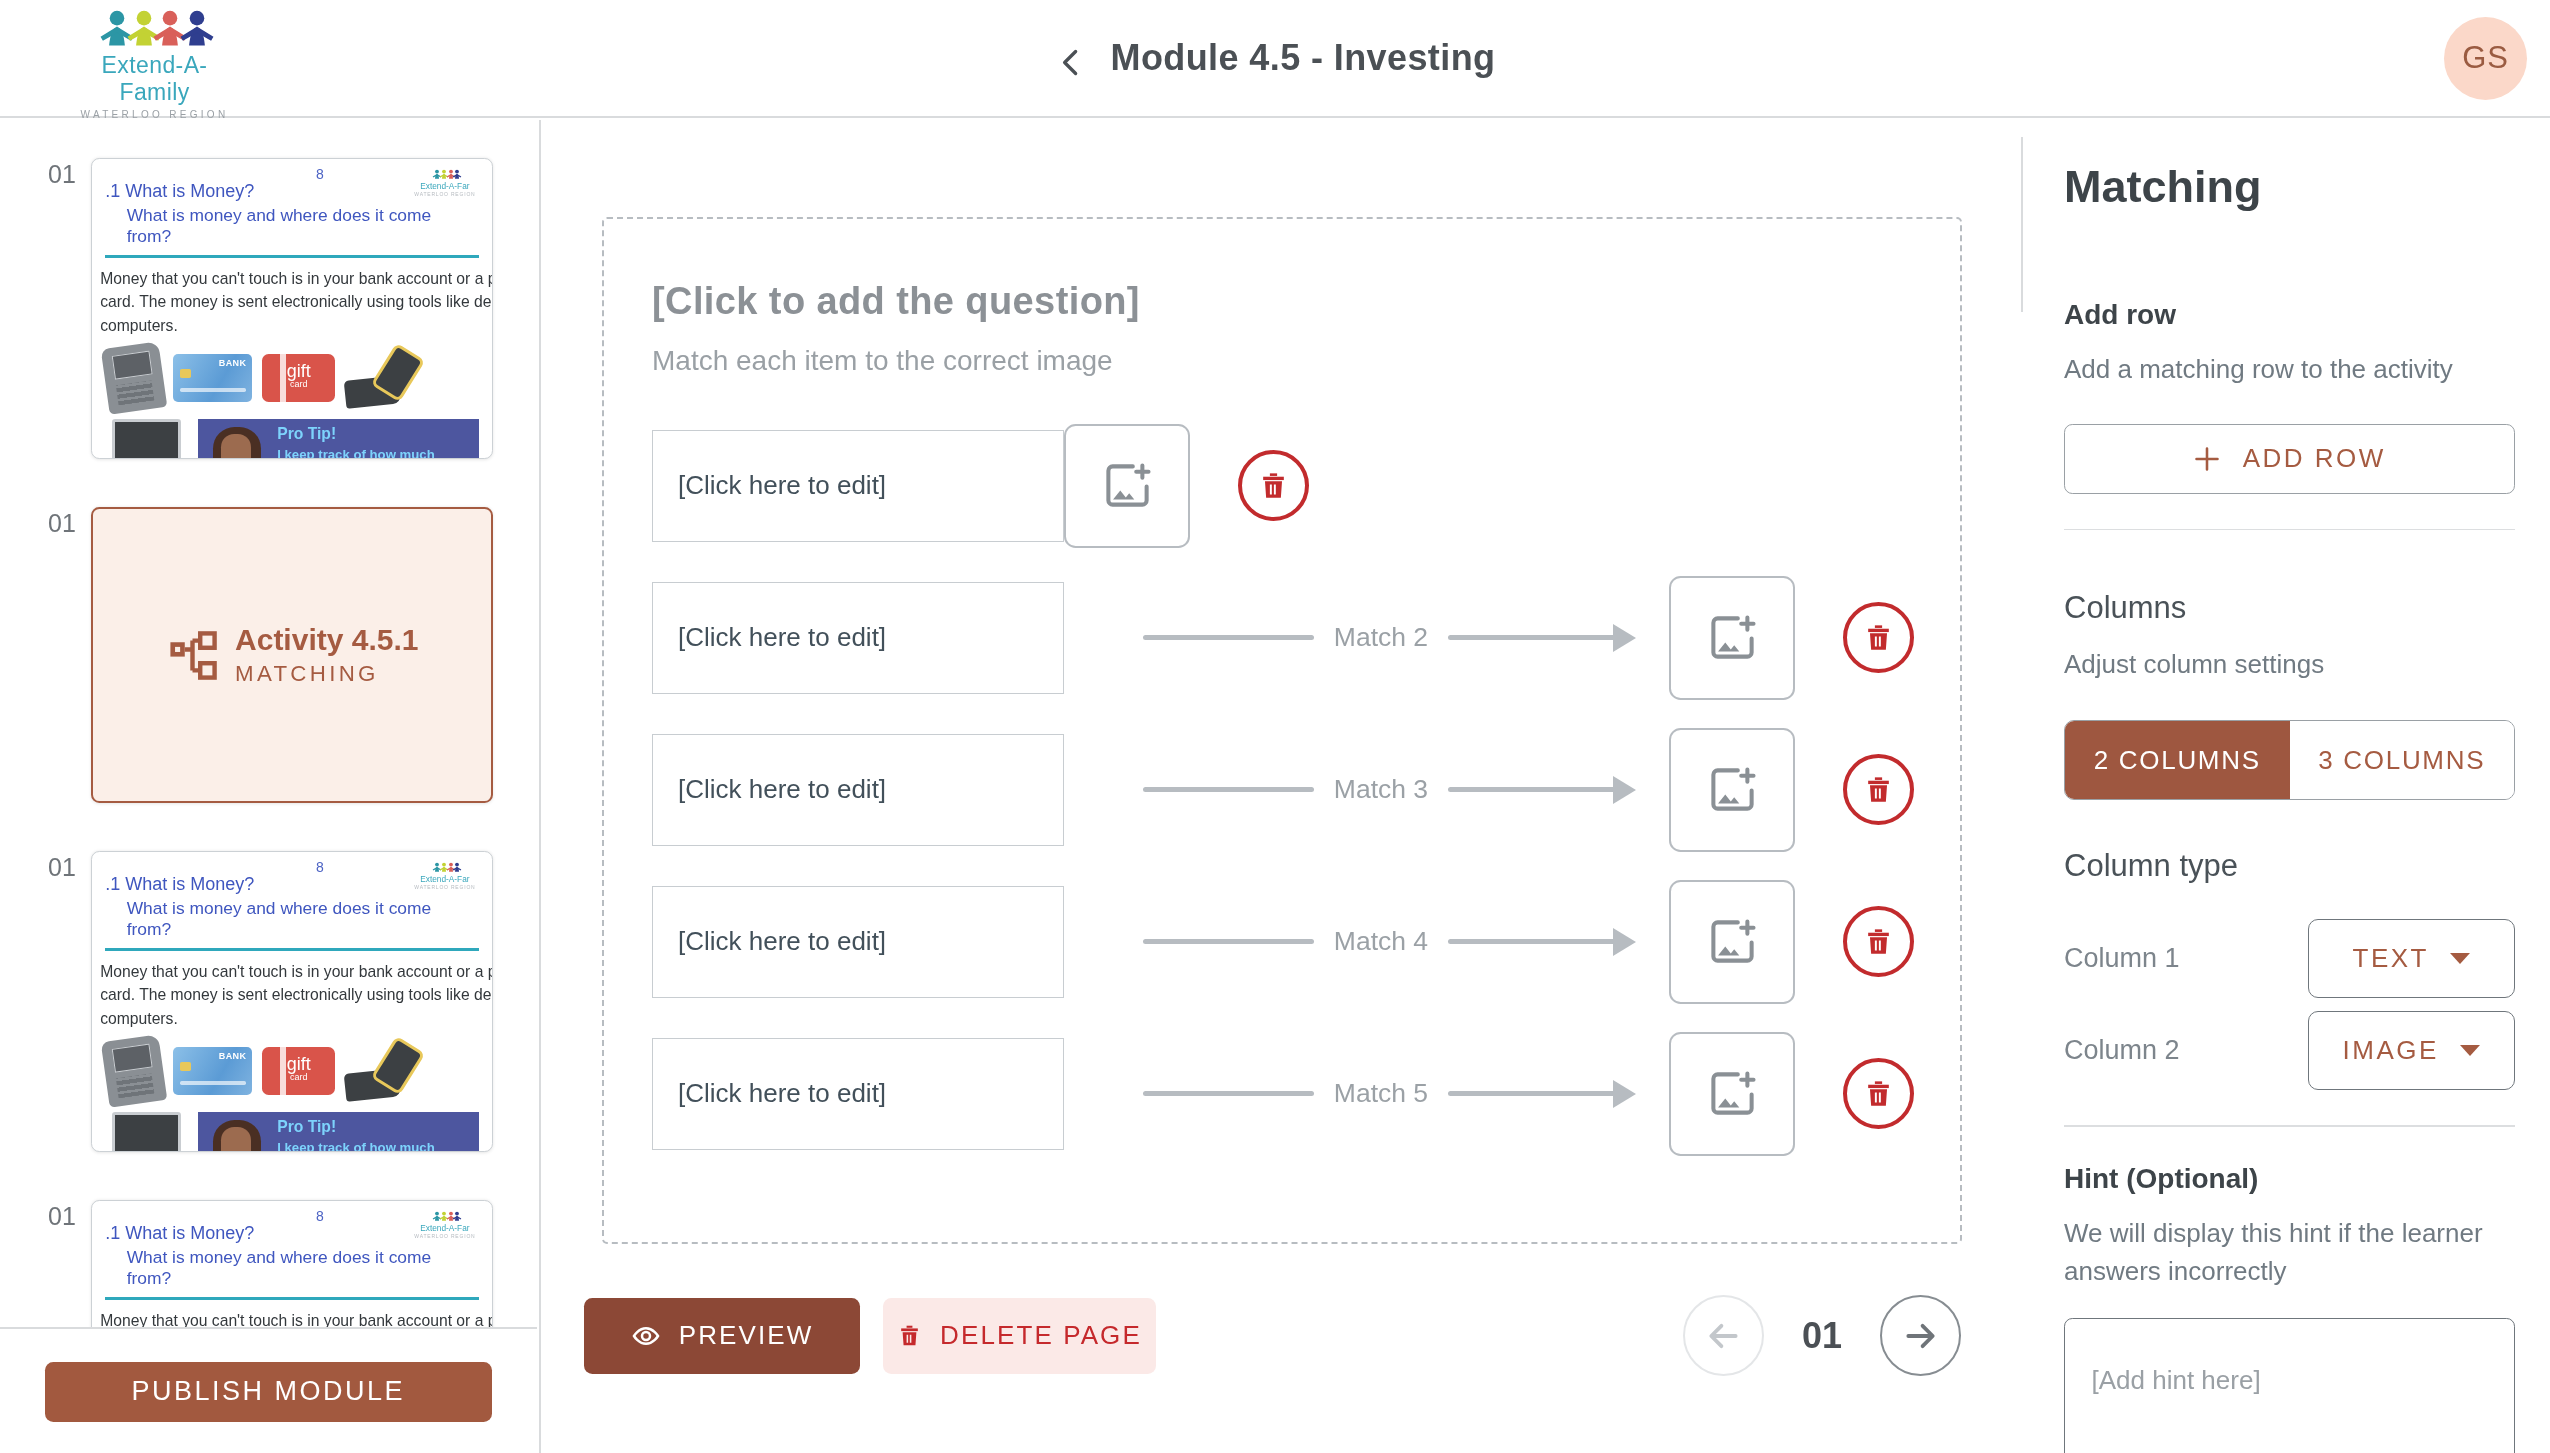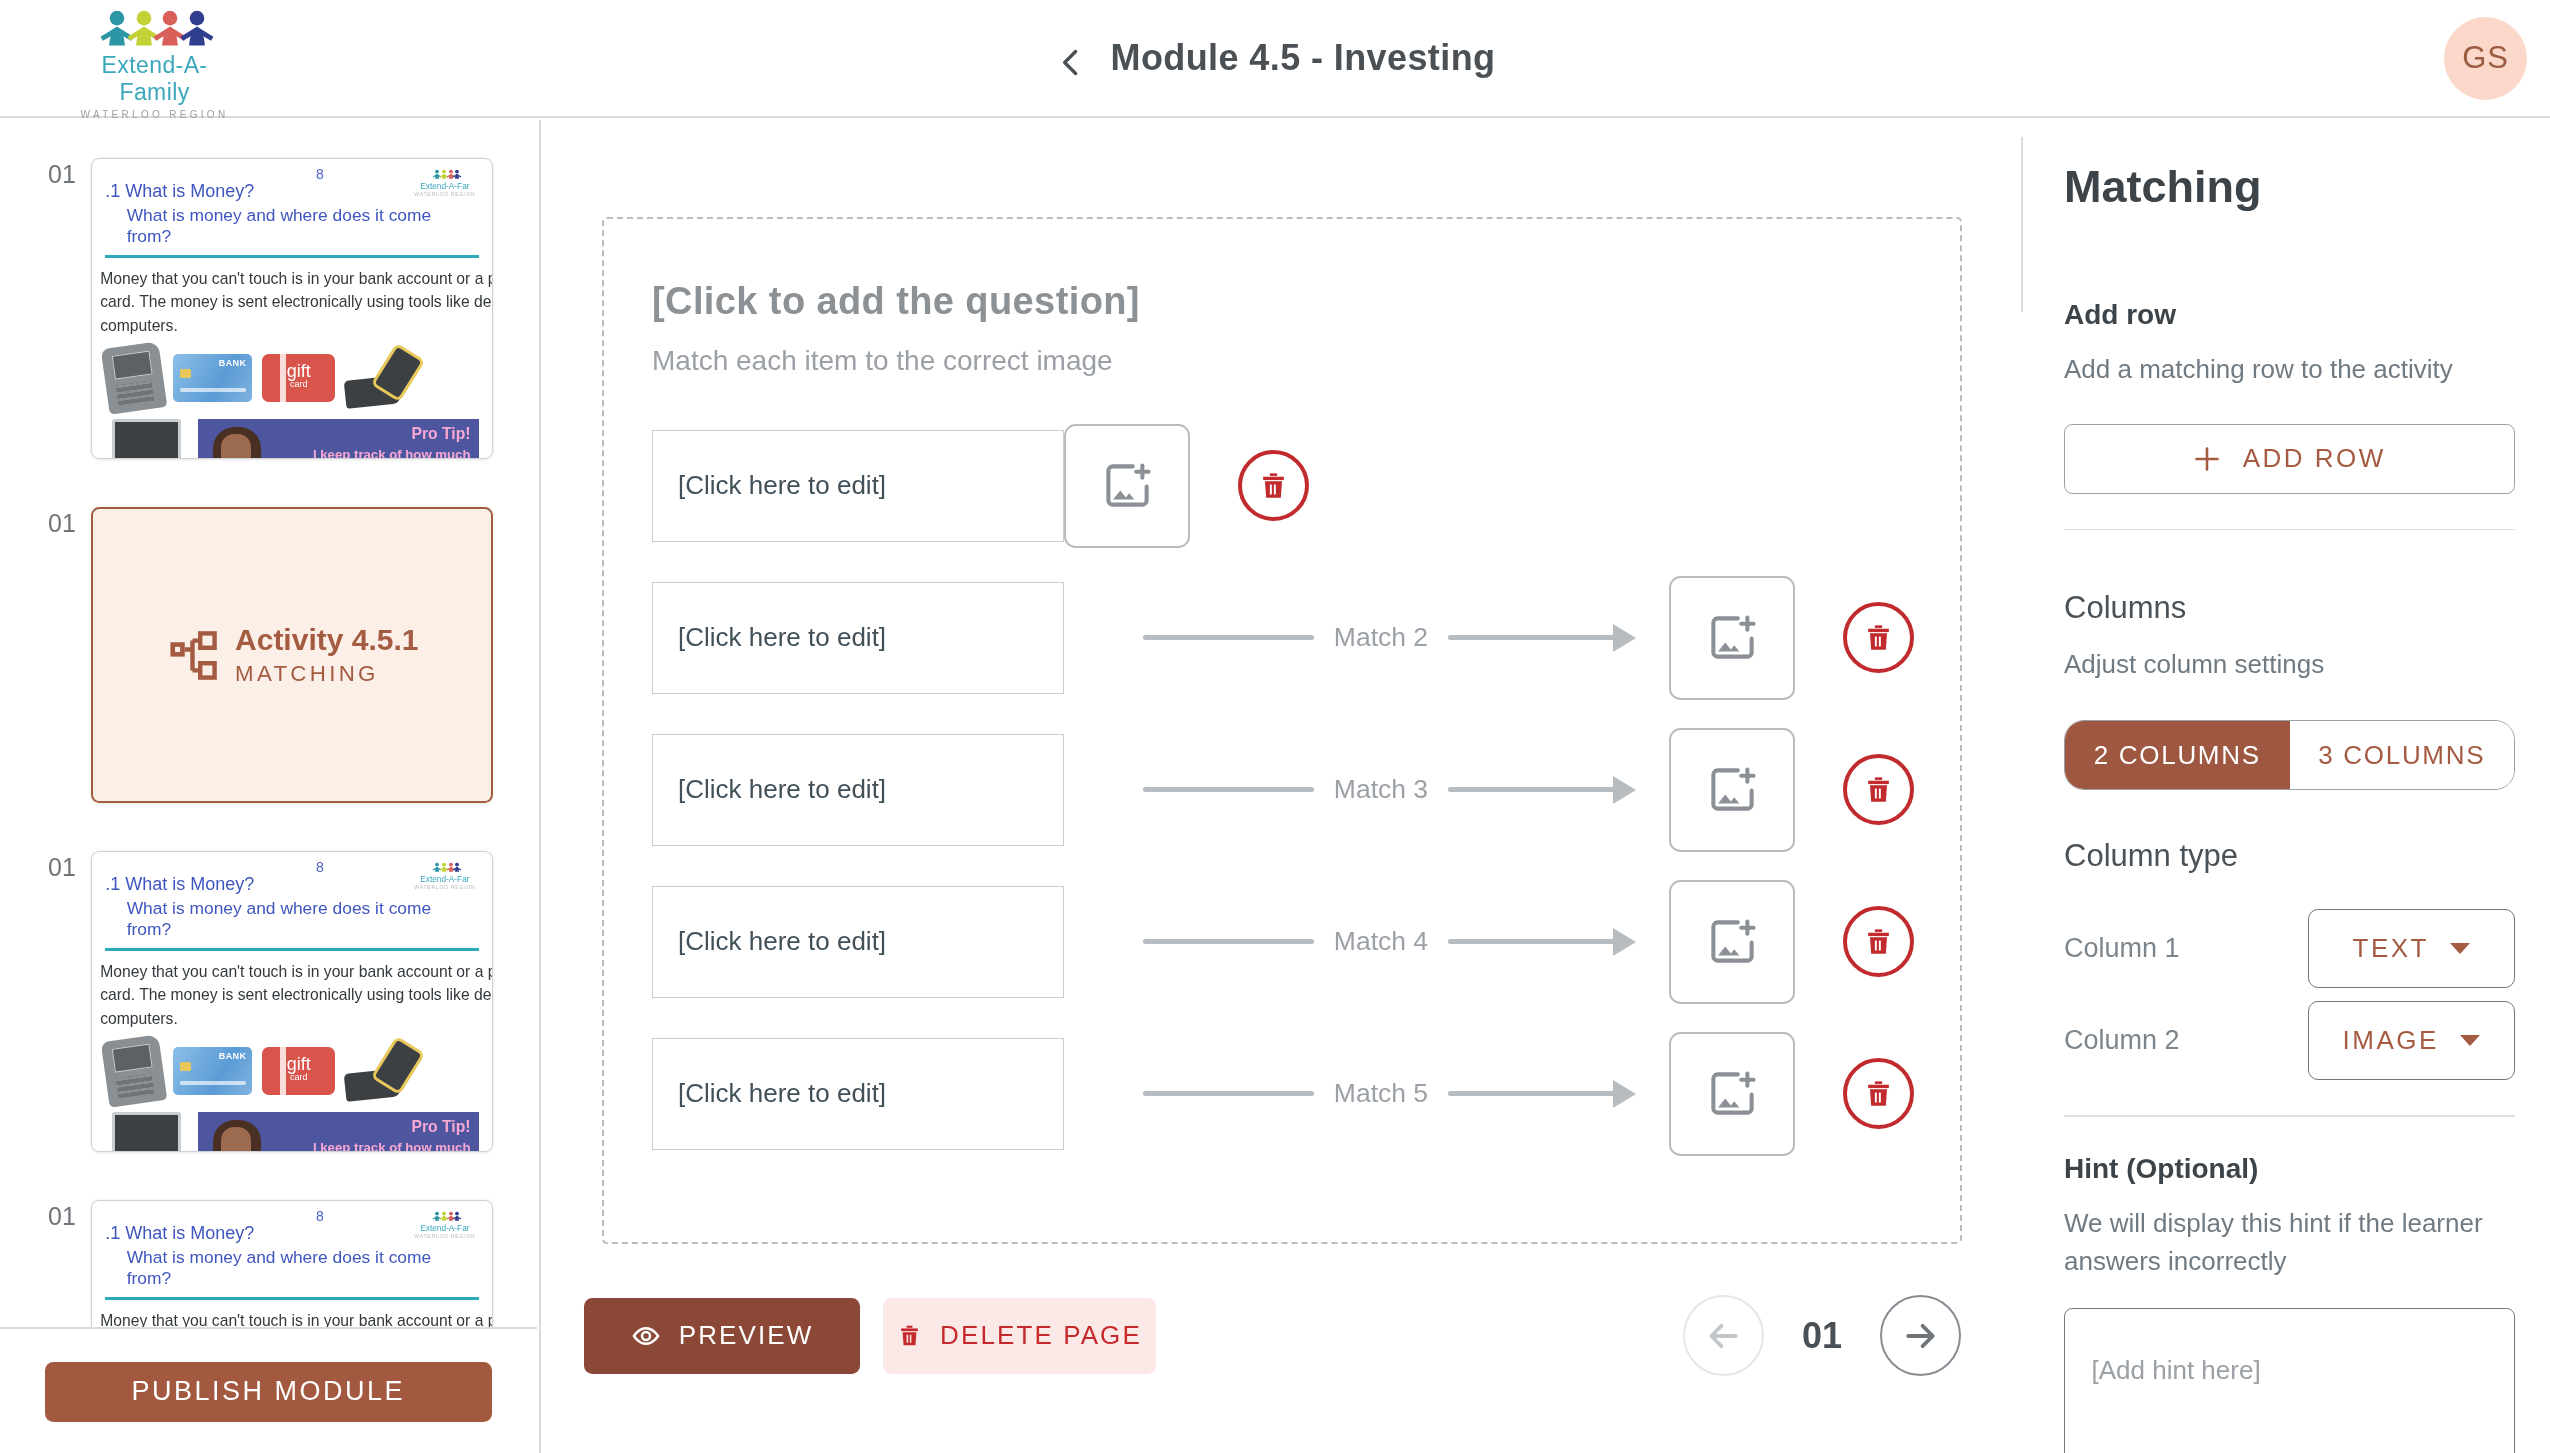--- a/index.html
+++ b/index.html
@@ -49,21 +49,21 @@
   .im-gift::before { content:""; position:absolute; left:18px; top:0; width:5.8px; height:100%; background:rgba(255,255,255,.8); }
   .im-gift .g1 { font-size:18px; line-height:1; margin-top:8.3px; font-weight:400; }
   .im-gift .g2 { font-size:9px; line-height:1; }
   .im-phone { width:70px; height:60px; position:relative; }
   .im-phone::before { content:""; position:absolute; left:0; bottom:1.7px; width:55px; height:28px; background:#3c4043; border-radius:5px 11.6px 8.3px 3.3px; transform:rotate(-6deg); }
   .im-phone::after { content:""; position:absolute; right:0; top:0; width:28px; height:43px; background:#3c4043; border:3.3px solid #e8c85a; border-radius:6.6px; transform:rotate(32deg); }
   .s-bottom { display:flex; gap:10px; margin-top:6.6px; height:66px; }
   .im-laptop { width:83px; position:relative; }
   .im-laptop::before { content:""; position:absolute; left:6.6px; top:0; width:63px; height:46px; background:#3c4043; border:3.3px solid #c9cdd1; border-radius:3.3px 3.3px 0 0; }
   .im-laptop::after { content:""; position:absolute; left:0; top:48px; width:79px; height:8.3px; background:#b6bbc0; border-radius:0 0 6.6px 6.6px; }
-  .protip { flex:1; background:#4d569f; color:#f9a8d4; position:relative; padding:6.6px 8.3px 6.6px 79px;text-align:right; }
+  .protip { flex:1; background:#4d569f; color:#7dd3fc; position:relative; padding:6.6px 8.3px 6.6px 79px; }
   .protip::before { content:""; position:absolute; left:15px; top:8.3px; width:48px; height:58px; background:#4a2f23; border-radius:21.5px 21.5px 0 0; }
   .protip::after { content:""; position:absolute; left:23px; top:15px; width:30px; height:33px; background:#9c6b4f; border-radius:13.2px 13.2px 10px 10px; }
   .pt-title { font-size:15.7px; font-weight:700; margin-bottom:2.5px; }
   .pt-line { font-size:13.2px; font-weight:700; line-height:1.35; }
 
   
   .act-icon { width:53px; height:53px; color:#a55b41; flex:0 0 auto; }
   .act-title { font-size:30px; font-weight:800; color:#a55b41; }
   .act-sub { font-size:22.3px; color:#a55b41; letter-spacing:3.3px; margin-top:3.3px; }
 
@@ -107,21 +107,21 @@
   .panel::before { content:""; position:absolute; left:0; top:16.5px; width:1.7px; height:175px; background:#d9dbdd; }
   .p-title { font-size:45px; font-weight:800; color:#3d4449; }
   .p-h2 { font-size:28px; font-weight:700; color:#3d4449; }
   .p-h2.mid { font-size:31px; font-weight:500; color:#4a5258; }
   .p-desc { font-size:26px; color:#707a82; margin-top:20px; line-height:1.45; }
   .sec-addrow { margin-top:86px; }
   .add-btn { margin-top:35px; width:100%; height:70px; background:#fff; border:1.7px solid #9aa0a5; border-radius:8.3px; display:flex; align-items:center; justify-content:center; gap:21.5px; color:#a55b41; font-size:26px; letter-spacing:2.5px; font-family:inherit; cursor:pointer; }
   .add-btn svg { width:28px; height:28px; }
   .p-divider { height:1.7px; background:#dcdee0; margin-top:35px; }
   .sec-columns { margin-top:60px; }
-  .toggle { display:flex; height:70px; border:1.7px solid #9aa0a5; border-radius:20px; overflow:hidden; margin-top:36px; }
+  .toggle { display:flex; height:80px; border:1.7px solid #9aa0a5; border-radius:10px; overflow:hidden; margin-top:36px; }
   .tg { flex:1; display:flex; align-items:center; justify-content:center; font-size:26px; letter-spacing:1.7px; cursor:pointer; }
   .tg-active { background:#9e5740; color:#fff; }
   .tg-idle { background:#fff; color:#a55b41; }
   .sec-coltype { margin-top:48px; }
   .colrow { display:flex; align-items:center; justify-content:space-between; margin-top:13.2px; }
   .colrow.first { margin-top:35px; }
   .col-label { font-size:27px; color:#7d858c; }
   .dropdown { width:207px; height:79px; border:1.7px solid #6f767c; border-radius:10px; background:#fff; display:flex; align-items:center; justify-content:center; gap:21.5px; color:#a55b41; font-size:26px; letter-spacing:2.5px; cursor:pointer; }
   .caret { width:0; height:0; border-left:10px solid transparent; border-right:10px solid transparent; border-top:11.6px solid #a55b41; }
   .sec-hint { margin-top:36px; }

